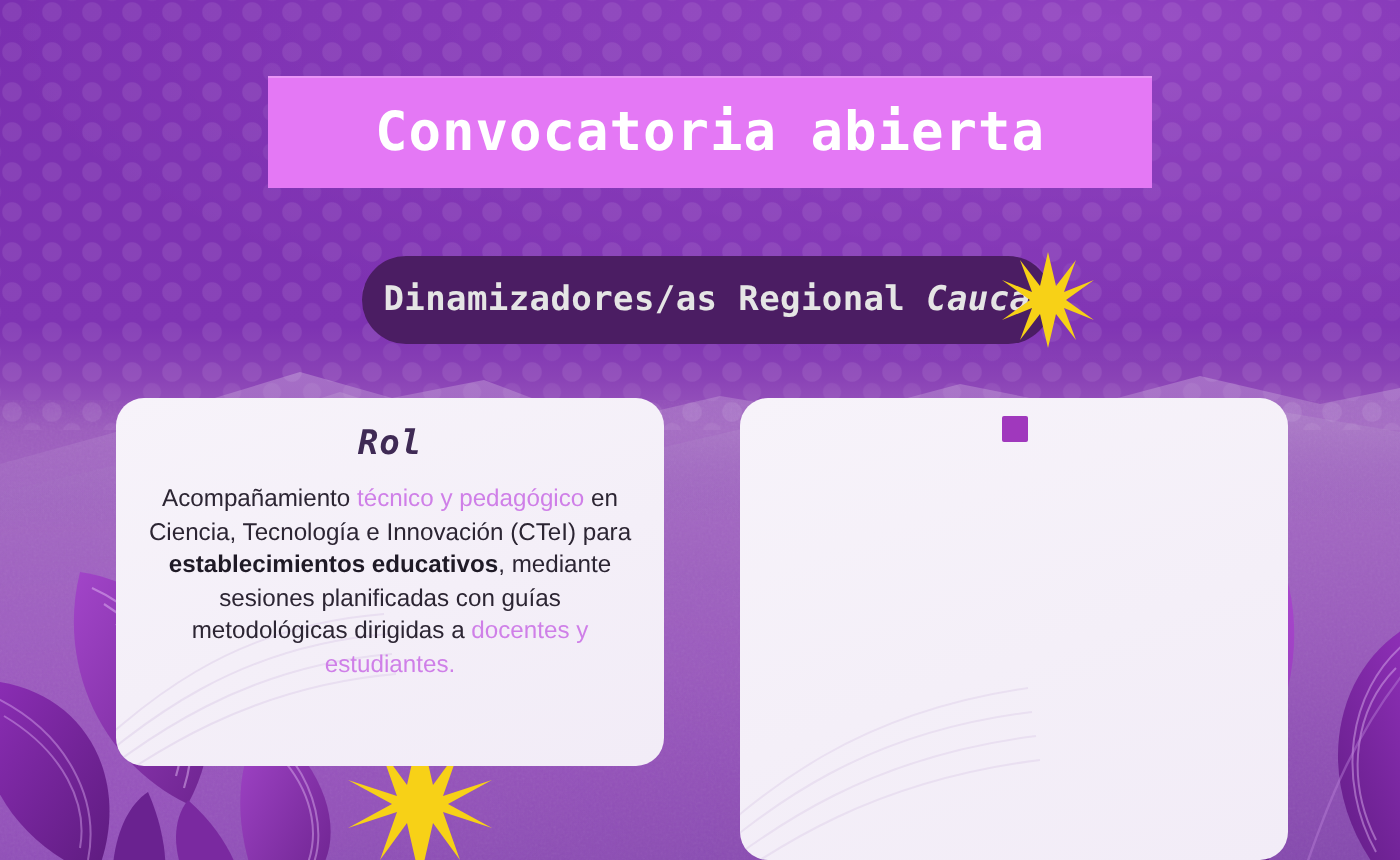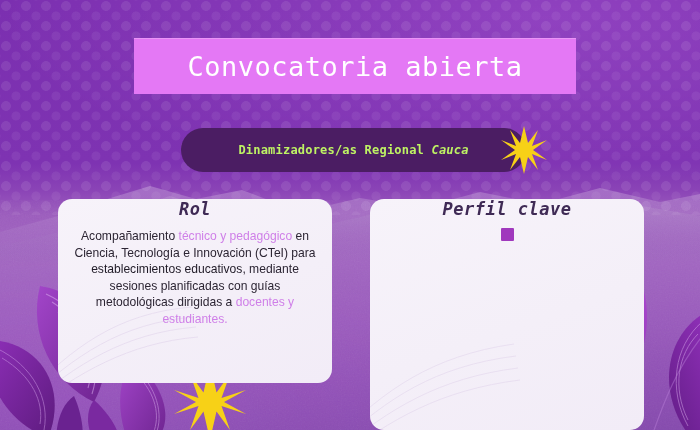--- a/index.html
+++ b/index.html
@@ -63,34 +63,34 @@
 
   
   .title-banner {
     position:absolute; left:134px; top:38px; width:442px; height:56px;
     background:#e478f5;
     display:flex; align-items:center; justify-content:center;
     box-shadow:0 1px 0 rgba(255,255,255,.22) inset;
   }
   .title-banner-text {
     font-family:"DejaVu Sans Mono", monospace;
-    font-size:27px; font-weight:400; color:#ffffff;
+    font-size:27px; font-weight:700; color:#ffffff;
     letter-spacing:.5px; white-space:nowrap;
   }
 
   
   .pill-wrap { position:absolute; left:181px; top:128px; width:345px; height:44px; }
   .pill {
     width:100%; height:100%;
     background:#4b1d63; border-radius:22px;
     display:flex; align-items:center; justify-content:center;
   }
   .pill-text {
     font-family:"DejaVu Sans Mono", monospace;
-    font-size:12px; font-weight:700; color:#bef264;
+    font-size:17px; font-weight:700; color:#e5e5e5;
     letter-spacing:.2px; white-space:nowrap;
   }
   .pill-text .region { font-style:italic; }
   .pill-star { position:absolute; right:-23px; top:-3px; width:50px; height:50px; }
 
   
   .card {
     position:absolute;
     background:linear-gradient(160deg,#f7f3fa 0%, #f4eff8 55%, #f2ecf7 100%);
     border-radius:14px;
@@ -100,28 +100,28 @@
   .card-swirl { position:absolute; left:-20px; bottom:-30px; width:230px; height:180px; opacity:.5; z-index:1; }
 
   #card-rol  { left:58px;  top:199px; width:274px; height:184px; }
   #card-perfil { left:370px; top:199px; width:274px; height:231px; }
 
   .card-title {
     font-family:"DejaVu Sans Mono", monospace;
     font-style:italic; font-weight:700;
     font-size:17px; color:#3f2a55;
     letter-spacing:.5px;
-    margin-bottom:9px;
+    margin-top:13px; margin-bottom:9px;
   }
   .card-body {
     font-family:"Liberation Sans", sans-serif;
     font-size:12.1px; line-height:16.6px; color:#2c2533;
   }
   .hl { color:#cf7fe8;margin-top:20px; }
-  .bold { font-weight:400; color:#1f1a26;margin-top:16px; }
+  .bold { font-weight:700; color:#1f1a26;margin-top:16px; }
   .divider-square {
     width:13px; height:13px; background:#a038bd;
     margin:9px auto 10px auto; border-radius:1px;
   }
 </style>
 </head>
 <body>
 
 <div id="poster">
 
@@ -278,18 +278,17 @@
   <div class="card" id="card-perfil">
     <svg class="card-swirl" viewBox="0 0 230 180">
       <g stroke="#cbb4dd" stroke-width="1" fill="none" opacity=".5">
         <path d="M-10,178 C40,140 90,110 170,100"></path>
         <path d="M-10,170 C38,130 88,98 168,88"></path>
         <path d="M-10,162 C36,120 84,86 166,76"></path>
         <path d="M-10,154 C34,112 80,76 164,64"></path>
       </g>
     </svg>
     <div class="card-inner">
-      <div class="card-title">Perfil clave</div>
       <div class="divider-square"></div>
     </div>
   </div>
 
 </div>
 
 </body></html>

